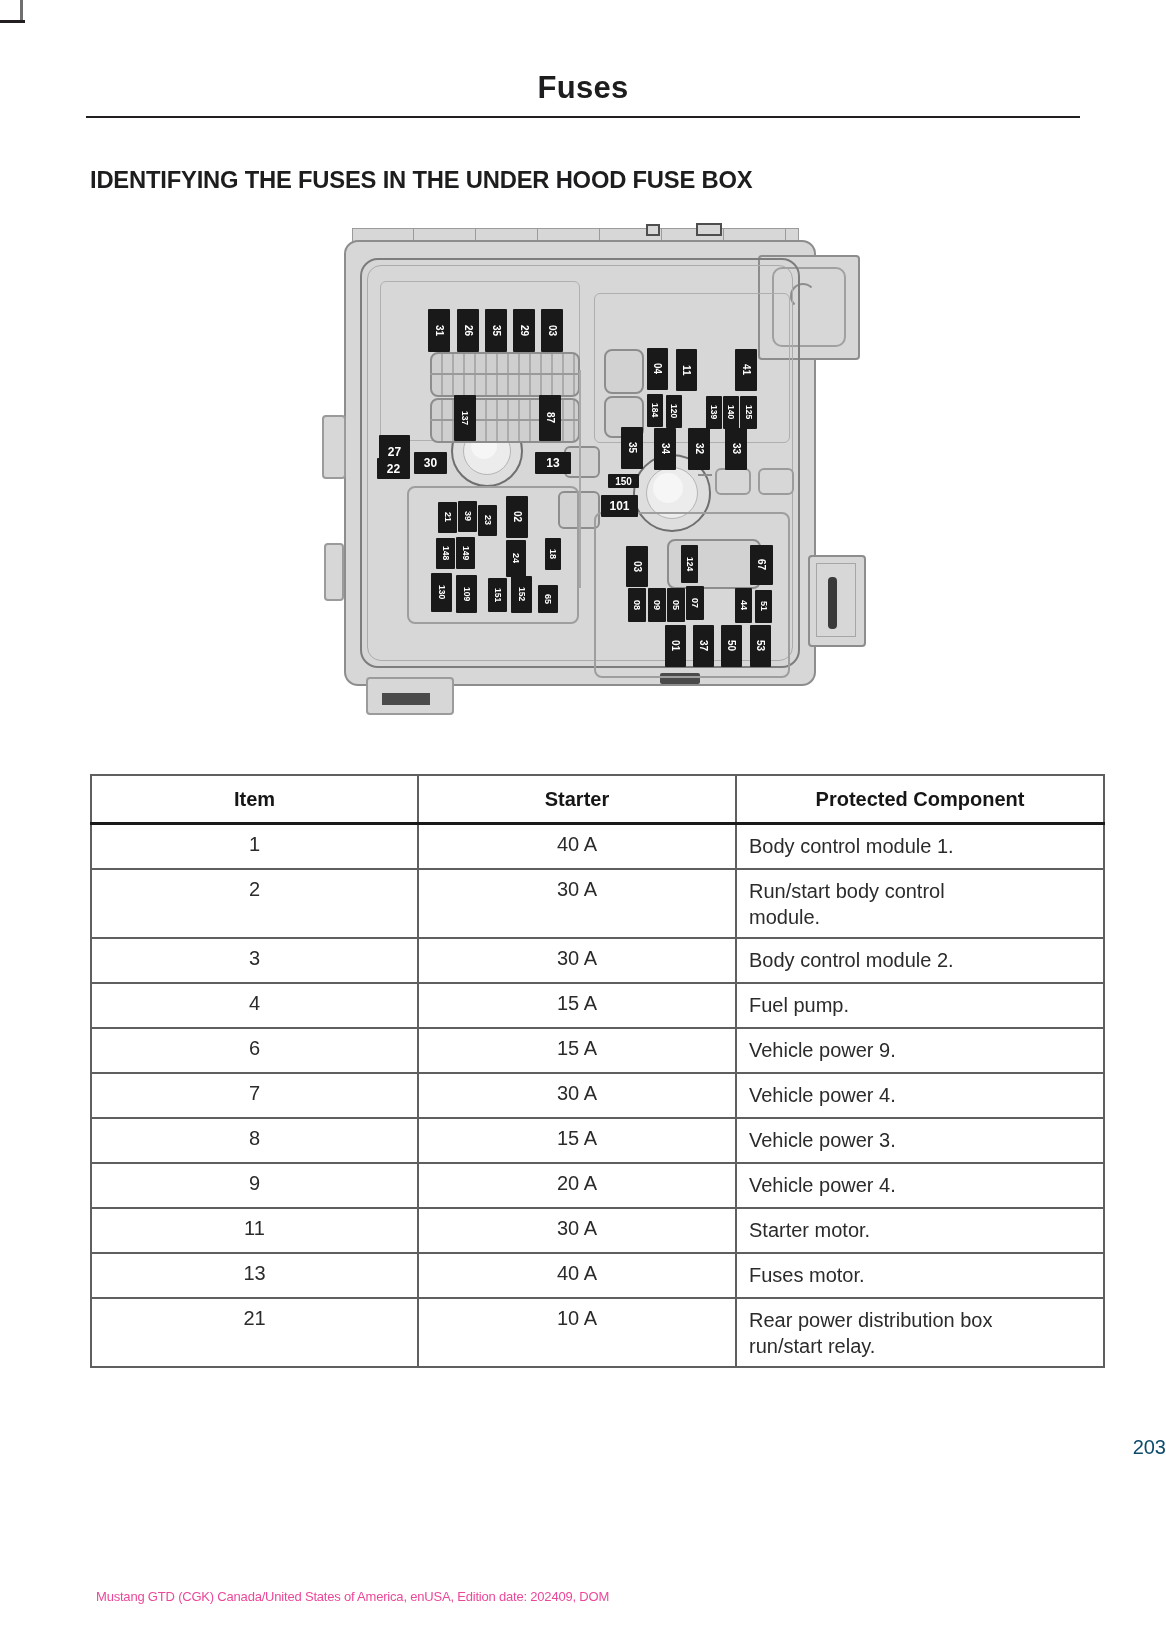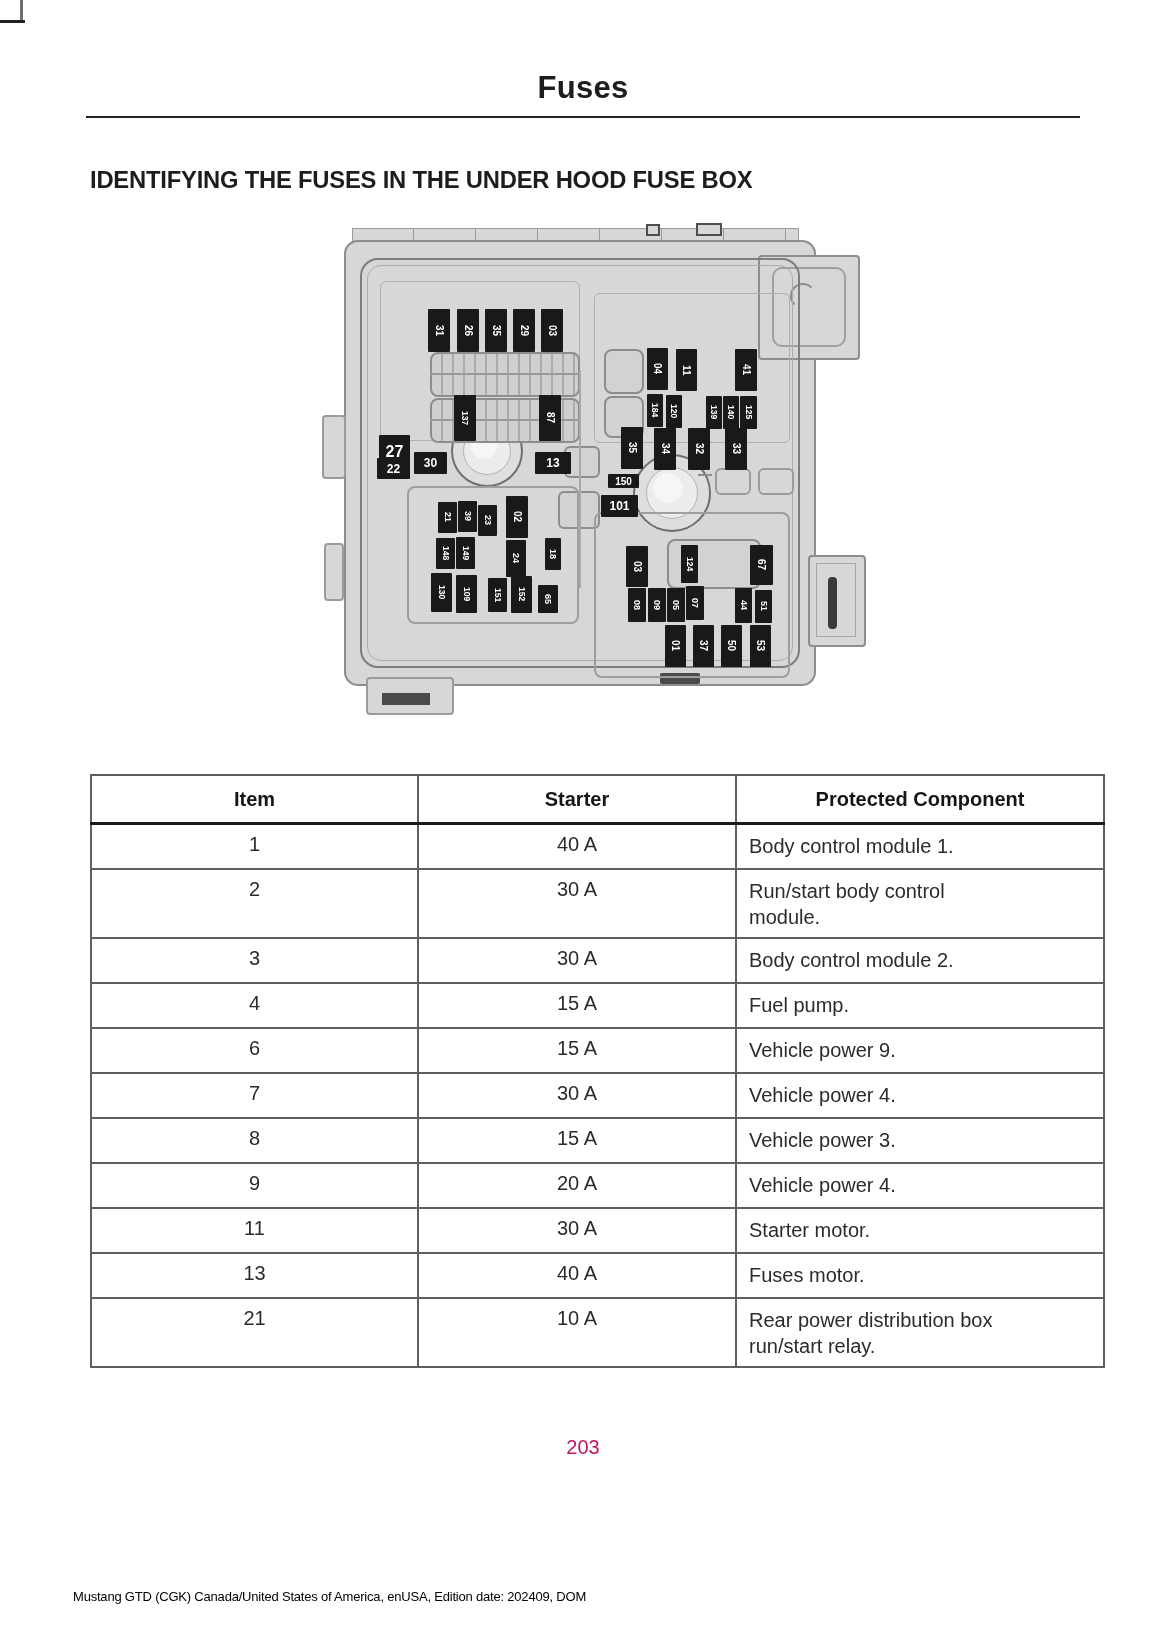--- a/index.html
+++ b/index.html
@@ -18,22 +18,22 @@
   .fuse.v{writing-mode:vertical-rl;}
 
   table.fuse-table{position:absolute;left:90px;top:774px;width:1013px;border-collapse:collapse;table-layout:fixed;font-size:20px;color:#2b2b2b;}
   table.fuse-table,table.fuse-table th,table.fuse-table td{border:2px solid #5f5f5f;}
   table.fuse-table{border:2px solid #454545;}
   table.fuse-table th{height:44px;font-size:20px;font-weight:bold;color:#161616;border-bottom:3px solid #191919;}
   table.fuse-table td{vertical-align:top;padding-top:8px;padding-bottom:7px;height:28px;}
   td.c-item,td.c-rating{text-align:center;}
   td.c-comp{text-align:left;padding-left:12px;padding-right:8px;white-space:pre-line;line-height:26px;}
 
-  .page-number{position:absolute;top:1436px;left:0;width:100%;text-align:center;font-size:20px;color:#be185d;}
-  .footer{position:absolute;top:1589px;left:73px;font-size:13px;color:#000000;letter-spacing:-0.2px;}
+  .page-number{position:absolute;top:1436px;left:0;width:100%;text-align:right;font-size:20px;color:#0c4a6e;}
+  .footer{position:absolute;top:1589px;left:96px;font-size:13px;color:#ec4899;letter-spacing:-0.2px;}
 </style>
 </head>
 <body>
 
 <div class="corner-v"></div>
 <div class="corner-h"></div>
 
 <div class="title">Fuses</div>
 <div class="rule"></div>
 <div class="heading">IDENTIFYING THE FUSES IN THE UNDER HOOD FUSE BOX</div>
@@ -94,21 +94,21 @@
     <div class="fuse v" style="left: 413px; top: 124px; width: 22px; height: 42px; font-size: 10px;">41</div>
     <div class="fuse v" style="left: 325px; top: 169px; width: 16px; height: 33px; font-size: 8.5px;">184</div>
     <div class="fuse v" style="left: 344px; top: 170px; width: 16px; height: 33px; font-size: 8.5px;">120</div>
     <div class="fuse v" style="left: 384px; top: 171px; width: 16px; height: 33px; font-size: 8.5px;">139</div>
     <div class="fuse v" style="left: 401px; top: 171px; width: 16px; height: 33px; font-size: 8.5px;">140</div>
     <div class="fuse v" style="left: 418px; top: 171px; width: 17px; height: 33px; font-size: 8.5px;">125</div>
     <div class="fuse v" style="left: 299px; top: 202px; width: 22px; height: 42px; font-size: 10px;">35</div>
     <div class="fuse v" style="left: 332px; top: 203px; width: 22px; height: 42px; font-size: 10px;">34</div>
     <div class="fuse v" style="left: 366px; top: 203px; width: 22px; height: 42px; font-size: 10px;">32</div>
     <div class="fuse v" style="left: 403px; top: 203px; width: 22px; height: 42px; font-size: 10px;">33</div>
-    <div class="fuse" style="left: 57px; top: 210px; width: 31px; height: 34px; font-size: 16px;">27</div>
+    <div class="fuse" style="left: 57px; top: 210px; width: 31px; height: 34px; font-size: 12px;">27</div>
     <div class="fuse" style="left: 55px; top: 233px; width: 33px; height: 21px; font-size: 12px;">22</div>
     <div class="fuse" style="left: 92px; top: 227px; width: 33px; height: 22px; font-size: 12px;">30</div>
     <div class="fuse" style="left: 213px; top: 227px; width: 36px; height: 22px; font-size: 12px;">13</div>
     <div class="fuse" style="left: 286px; top: 249px; width: 31px; height: 14px; font-size: 10px;">150</div>
     <div class="fuse" style="left: 279px; top: 270px; width: 37px; height: 22px; font-size: 12px;">101</div>
     <div class="fuse v" style="left: 116px; top: 277px; width: 19px; height: 31px; font-size: 9px;">21</div>
     <div class="fuse v" style="left: 136px; top: 276px; width: 19px; height: 31px; font-size: 9px;">39</div>
     <div class="fuse v" style="left: 156px; top: 280px; width: 19px; height: 31px; font-size: 9px;">23</div>
     <div class="fuse v" style="left: 184px; top: 271px; width: 22px; height: 42px; font-size: 10px;">02</div>
     <div class="fuse v" style="left: 114px; top: 313px; width: 19px; height: 31px; font-size: 8.5px;">148</div>

